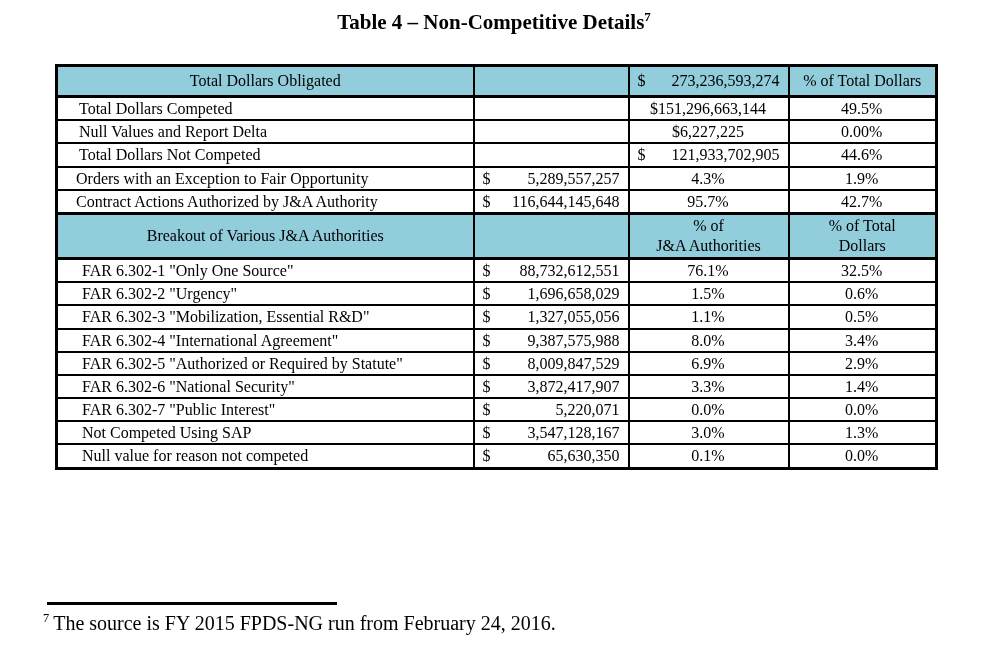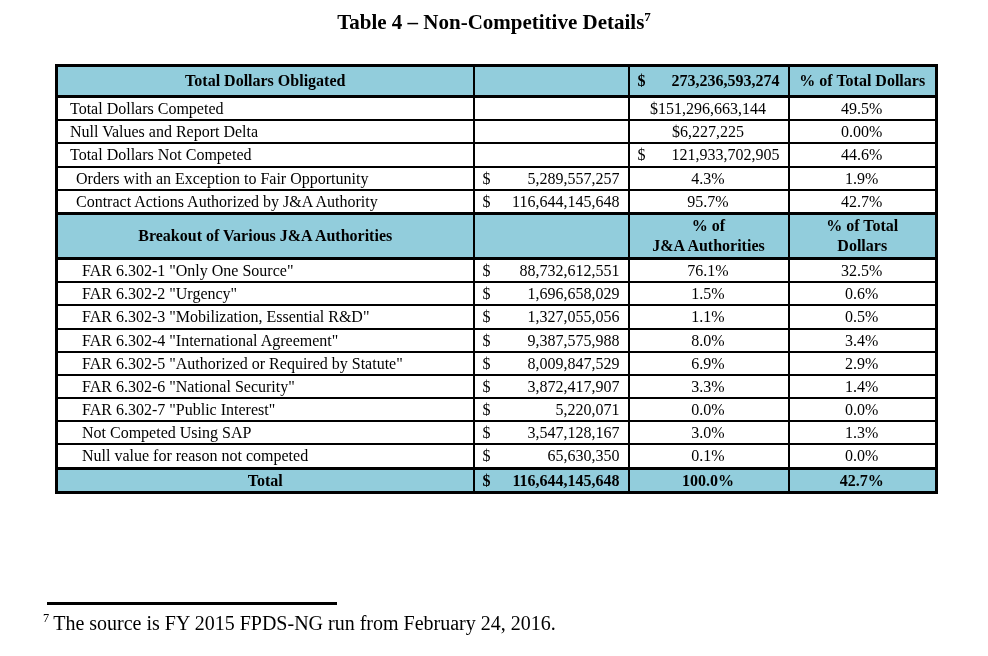--- a/index.html
+++ b/index.html
@@ -32,30 +32,30 @@
   .tbl td {
     border: 2px solid var(--line);
     padding: 1px 4px;
     vertical-align: middle;
     white-space: nowrap;
     overflow: hidden;
     line-height: 1.2;
   }
   tr.blue td {
     background: var(--hdr-bg);
-    font-weight: bold;
+    font-weight: normal;
     border-top-width: 3px;
     border-bottom-width: 3px;
   }
   tr.h1 td   { height: 31px; }
   tr.h2 td   { height: 39px; }
   tr.data td { height: 22px; }
   tr.total td{ height: 20px; }
 
-  td.lab  { text-align: left; padding-left: 12px; }
+  td.lab  { text-align: left; padding-left: 21px; }
   td.ind1 { padding-left: 18px; }
   td.ind2 { padding-left: 24px; }
   td.ctr  { text-align: center; }
   td.num  { text-align: center; padding-right: 5px; }
   td.money { padding: 0; }
   .mwrap {
     display: flex; justify-content: space-between; align-items: baseline;
     padding: 1px 8px 1px 8px;
   }
   .two div { line-height: 1.25; }
@@ -248,28 +248,17 @@
       <td class="money">
         <div class="mwrap">
             <span>$</span>
             <span>65,630,350</span>
           </div>
       </td>
       <td class="num">0.1%</td>
       <td class="num">0.0%</td>
     </tr>
 
-    <tr class="blue total">
-      <td class="ctr">Total</td>
-      <td class="money">
-        <div class="mwrap">
-            <span>$</span>
-            <span>116,644,145,648</span>
-          </div>
-      </td>
-      <td class="num">100.0%</td>
-      <td class="num">42.7%</td>
-    </tr>
   </tbody>
 </table>
 
 <div class="fn-rule"></div>
 <p class="footnote"><sup>7</sup><span>The source is FY 2015 FPDS-NG run from February 24, 2016.</span></p>
 
 </body></html>

